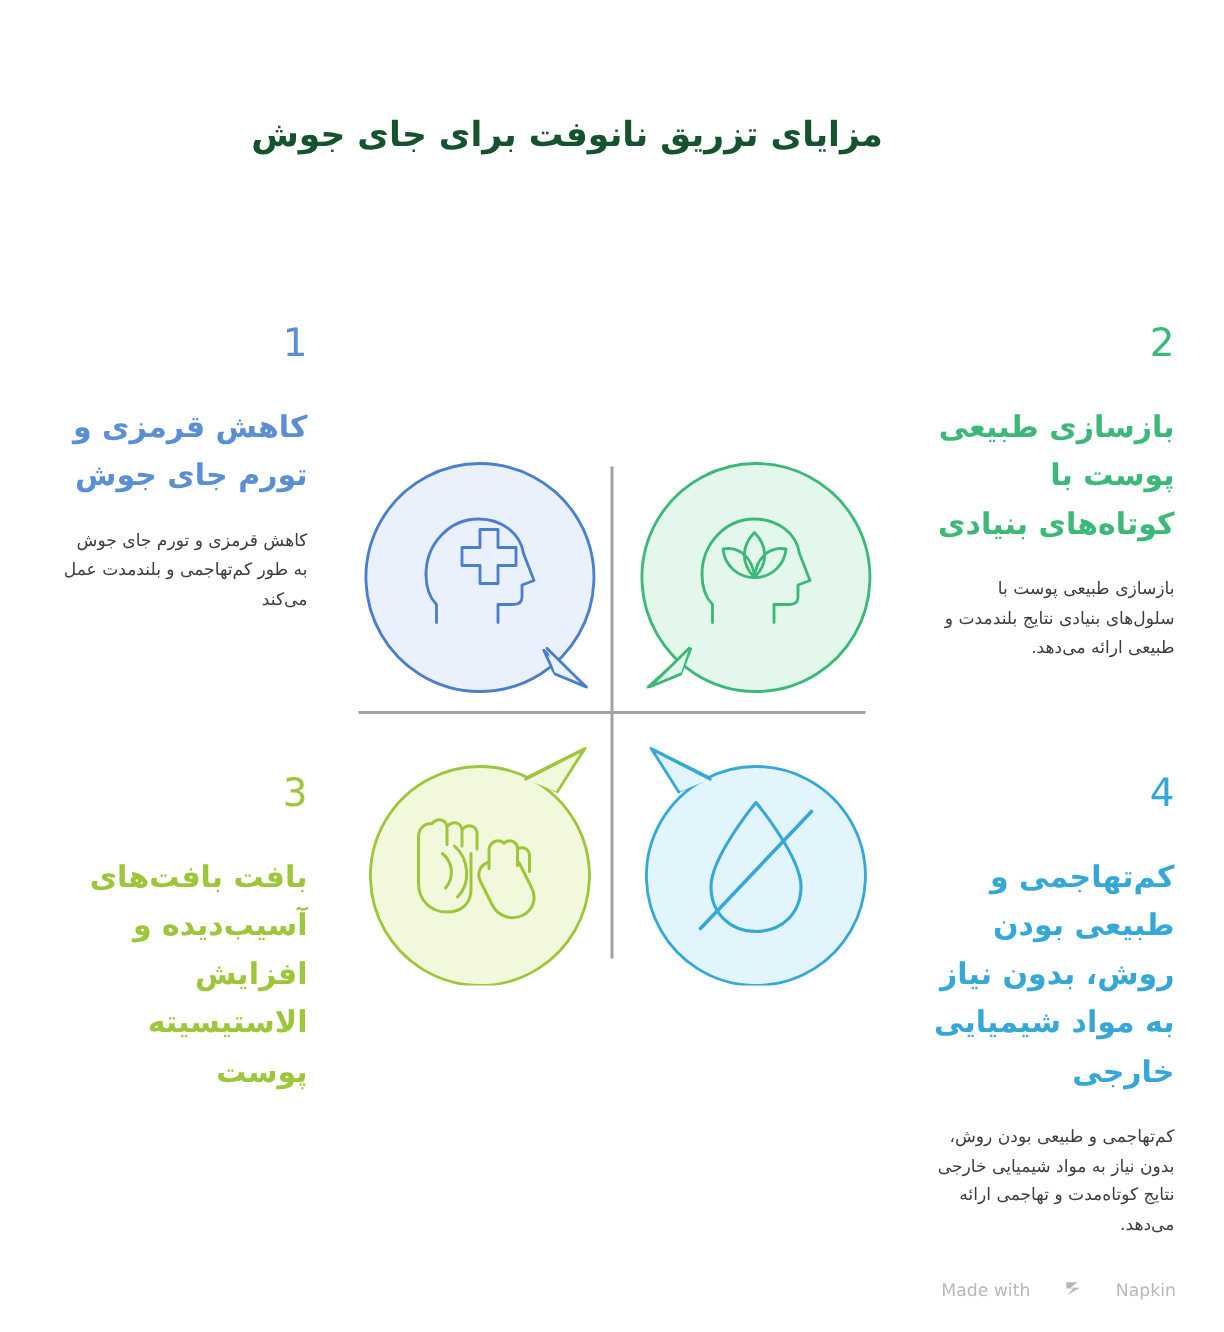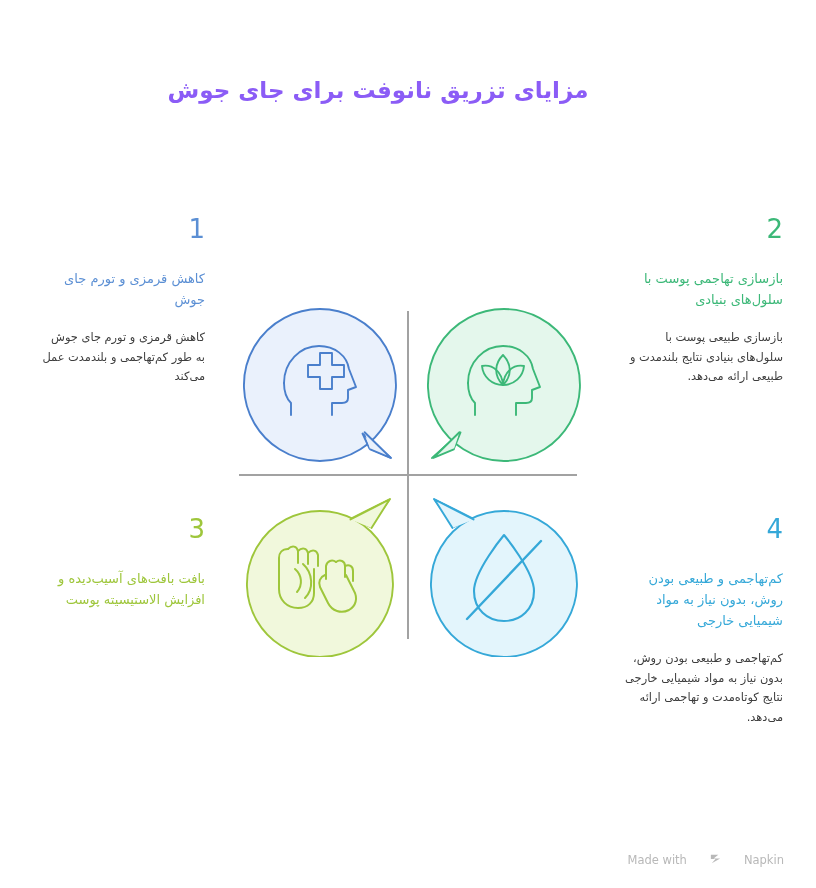--- a/index.html
+++ b/index.html
@@ -18,21 +18,21 @@
 
   
   .page-title {
     position: absolute;
     top: 74px;
     left: 0;
     width: 756px;
     text-align: center;
     font-size: 23px;
     font-weight: bold;
-    color: #8b5cf6;
+    color: #14532d;
     direction: rtl;
     letter-spacing: 0;
     line-height: 1.4;
   }
 
   
   .divider-vertical {
     position: absolute;
     left: 407px;
     top: 311px;
@@ -80,22 +80,22 @@
     font-size: 26px;
     font-weight: 400;
     line-height: 1;
     margin-bottom: 26px;
     direction: ltr;
   }
   #quad-1 .quad-number, #quad-3 .quad-number { text-align: right; }
   #quad-2 .quad-number, #quad-4 .quad-number { text-align: right; }
 
   .quad-heading {
-    font-size: 13px;
-    font-weight: normal;
+    font-size: 20px;
+    font-weight: bold;
     line-height: 1.62;
     margin-bottom: 18px;
   }
   .quad-body {
     font-size: 11.4px;
     font-weight: normal;
     color: #3d3d3d;
     line-height: 1.72;
     text-align: right;
   }
@@ -215,21 +215,21 @@
 </div>
 
 <div class="quad quad-left" id="quad-1">
   <div class="quad-number" style="color:#5b8fd4">1</div>
   <div class="quad-heading" style="color:#5b8fd4">کاهش قرمزی و تورم جای جوش</div>
   <div class="quad-body">کاهش قرمزی و تورم جای جوش به طور کم‌تهاجمی و بلندمدت عمل می‌کند</div>
 </div>
 
 <div class="quad quad-right" id="quad-2">
   <div class="quad-number" style="color:#3cb878">2</div>
-  <div class="quad-heading" style="color:#3cb878">بازسازی تهاجمی پوست با سلول‌های بنیادی</div>
+  <div class="quad-heading" style="color:#3cb878">بازسازی طبیعی پوست با کوتاه‌های بنیادی</div>
   <div class="quad-body">بازسازی طبیعی پوست با سلول‌های بنیادی نتایج بلندمدت و طبیعی ارائه می‌دهد.</div>
 </div>
 
 <div class="quad quad-left" id="quad-3">
   <div class="quad-number" style="color:#9ec63b">3</div>
   <div class="quad-heading" style="color:#9ec63b">بافت بافت‌های آسیب‌دیده و افزایش الاستیسیته پوست</div>
 </div>
 
 <div class="quad quad-right" id="quad-4">
   <div class="quad-number" style="color:#35a8d8">4</div>

